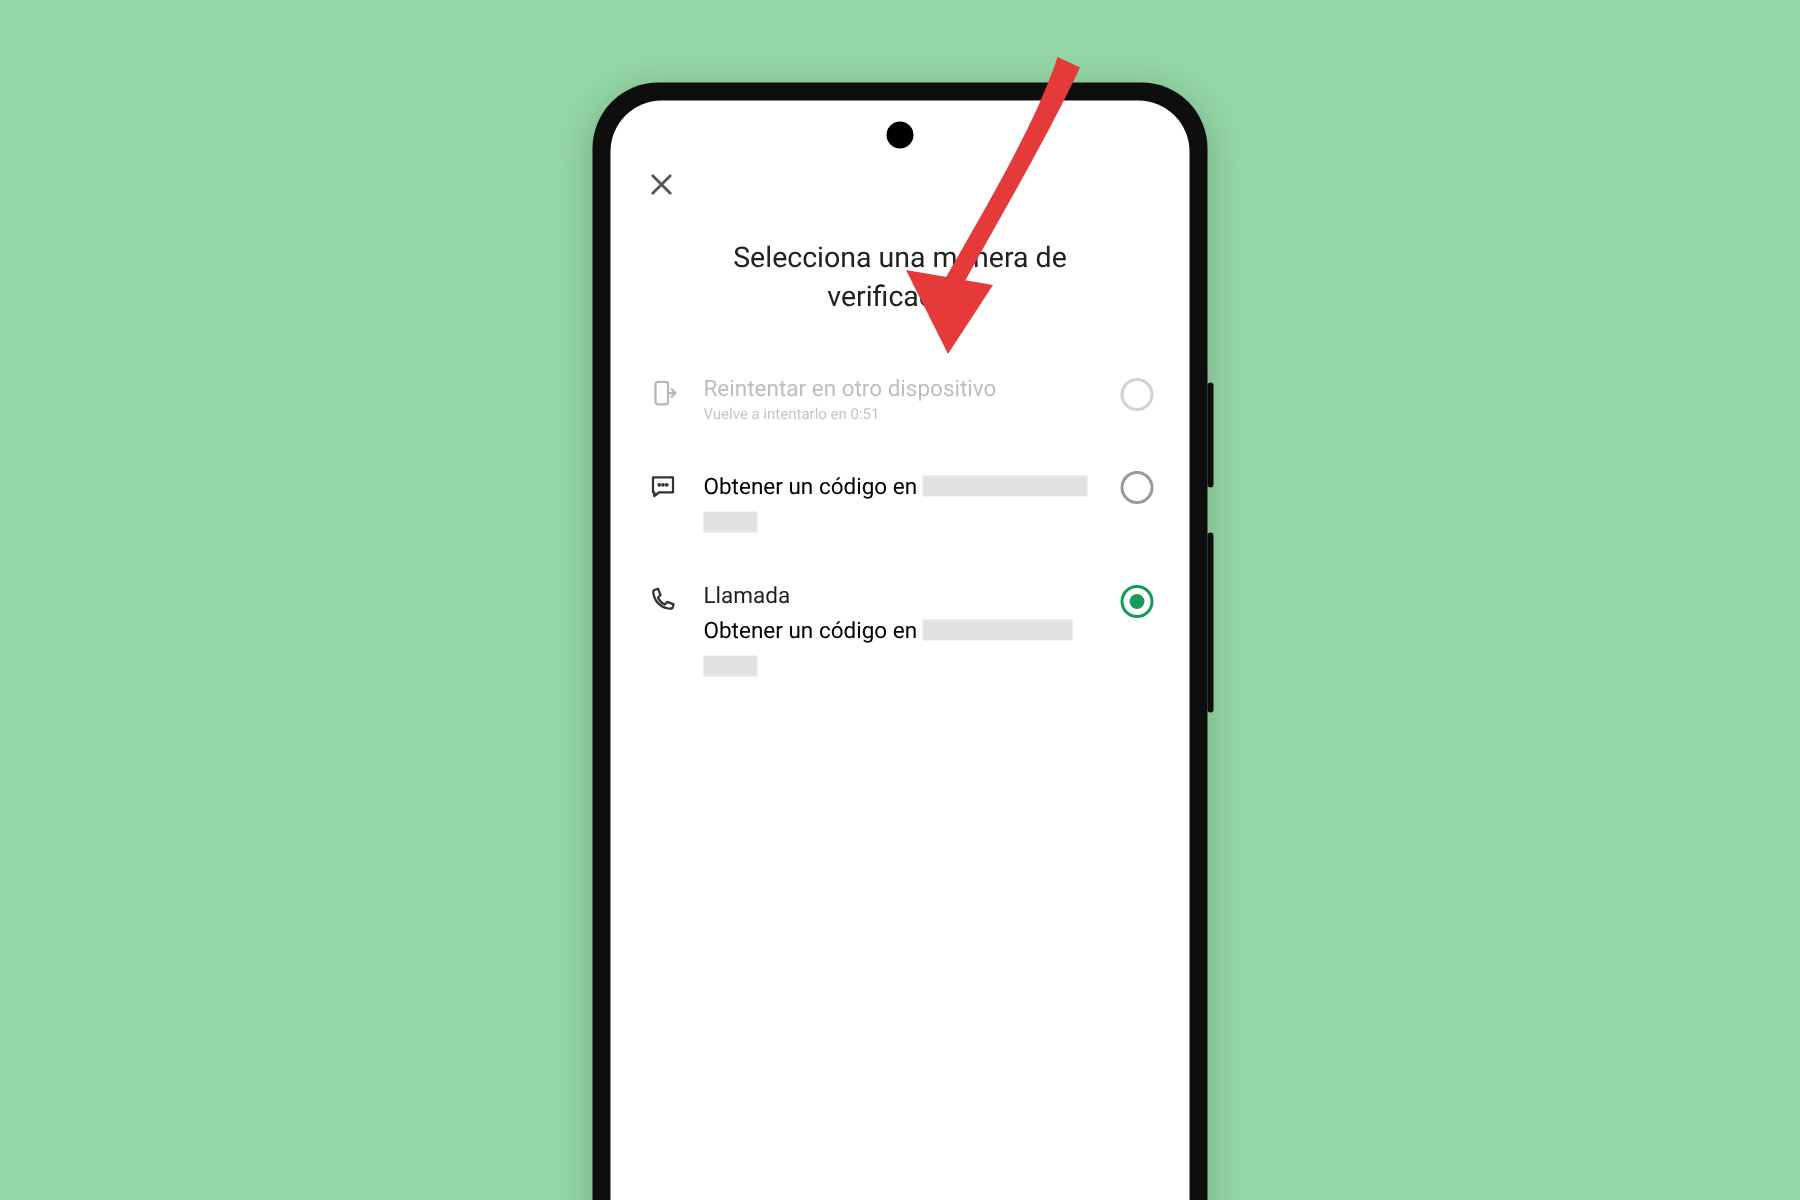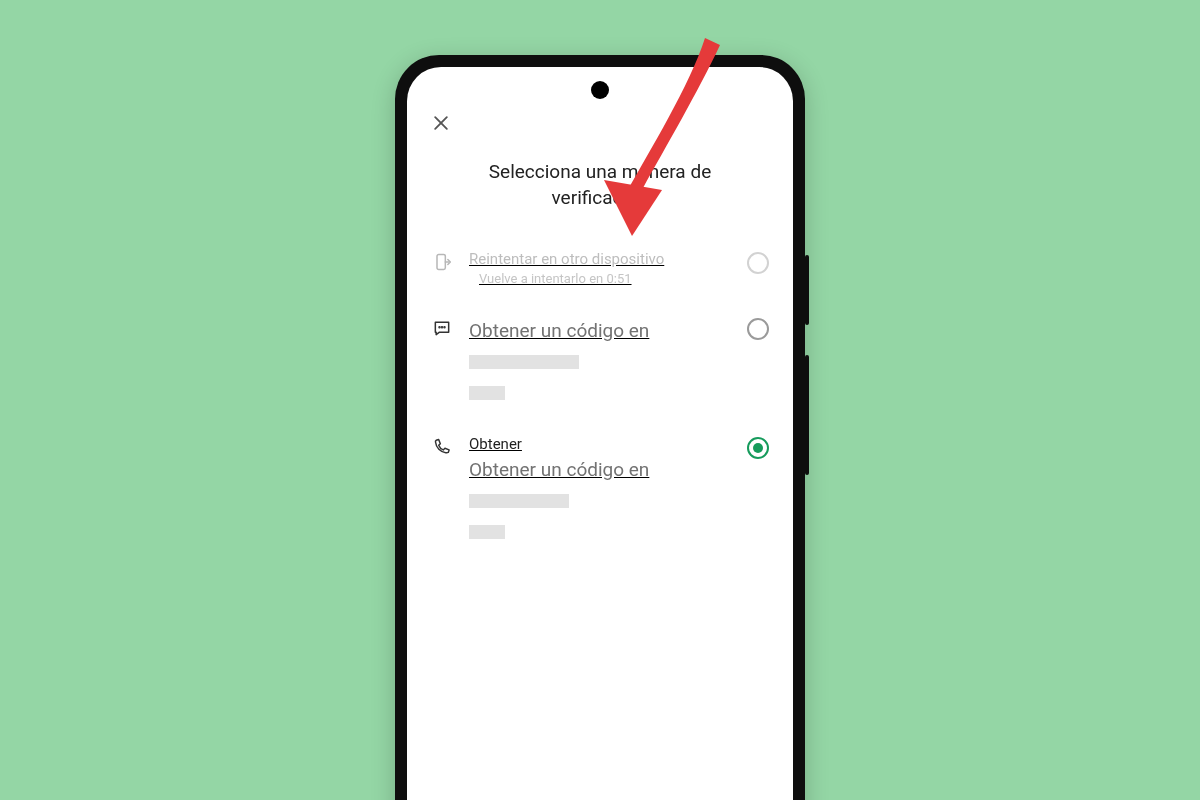--- a/index.html
+++ b/index.html
@@ -83,37 +83,36 @@
   .opt-icon {
     width: 22px;
     flex: none;
     color: #333;
     display: flex;
     align-items: center;
     justify-content: center;
     margin-top: 2px;
   }
   .opt-icon.disabled { color: #b7b7b7; }
-  .opt-body { flex: 1; min-width: 0; text-decoration: underline; }
+  .opt-body { flex: 1; min-width: 0; }
   .opt-title {
     font-size: 15px;
     color: #1f1f1f;
     margin-bottom: 2px;
   }
   .opt-title.disabled { color: #bdbdbd; }
   .opt-sub {
-    font-size: 13px;
+    font-size: 10px;
     color: #7a7a7a;
     line-height: 1.35;
-    margin-left: 10px;
   }
   .opt-sub.disabled { color: #c5c5c5; }
   .redact-row {
-    font-size: 19px;
-    color: #737373;
+    font-size: 15px;
+    color: #000000;
     line-height: 1.6;
   }
   .redact {
     display: inline-block;
     background: #e2e2e2;
     height: 14px;
     vertical-align: -2px;
   }
   .radio {
     width: 22px;
@@ -195,21 +194,21 @@
           <span class="radio"></span>
         </div>
 
         <div class="option">
           <span class="opt-icon">
             <svg viewBox="0 0 24 24" width="20" height="20" fill="none" stroke="currentColor" stroke-width="1.8" stroke-linecap="round" stroke-linejoin="round">
               <path d="M5 4l3-1 2 5-2 2c1 2.5 3 4.5 5.5 5.5l2-2 5 2-1 3c-1 .5-2 .5-3 .3C10 18 5 13 4.2 6 4 5.3 4.3 4.5 5 4z"></path>
             </svg>
           </span>
           <div class="opt-body">
-            <div class="opt-title">Obtener</div>
+            <div class="opt-title">Llamada</div>
             <div class="redact-row">
               <span>Obtener un código en </span><span class="redact" style="width:100px"></span><br>
               <span class="redact" style="width:36px"></span>
             </div>
           </div>
           <span class="radio selected"></span>
         </div>
 
       </div>
     </div>

